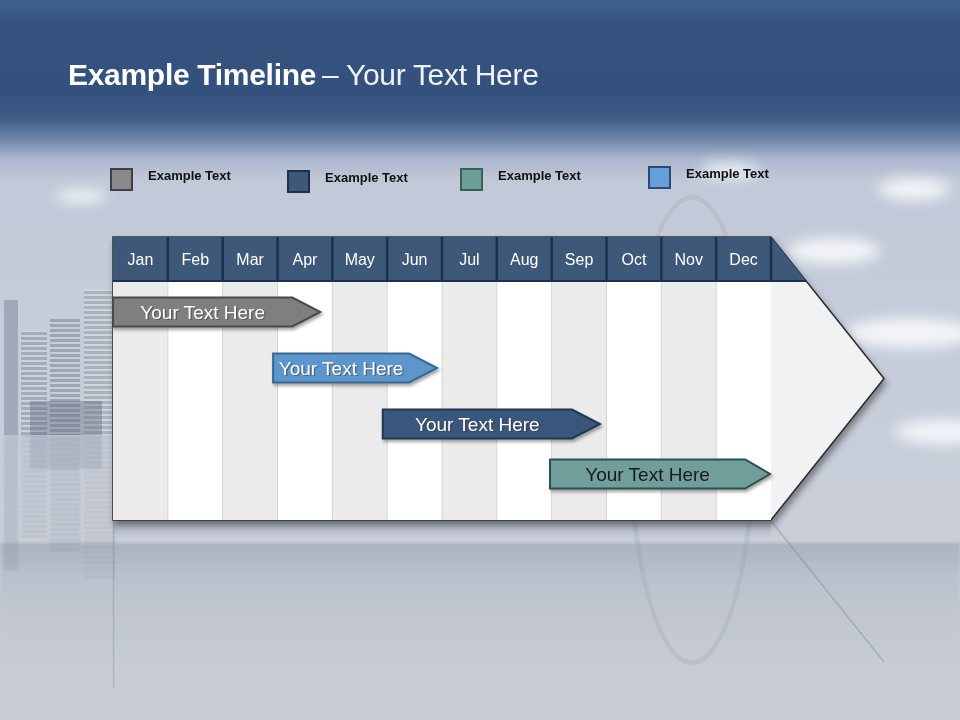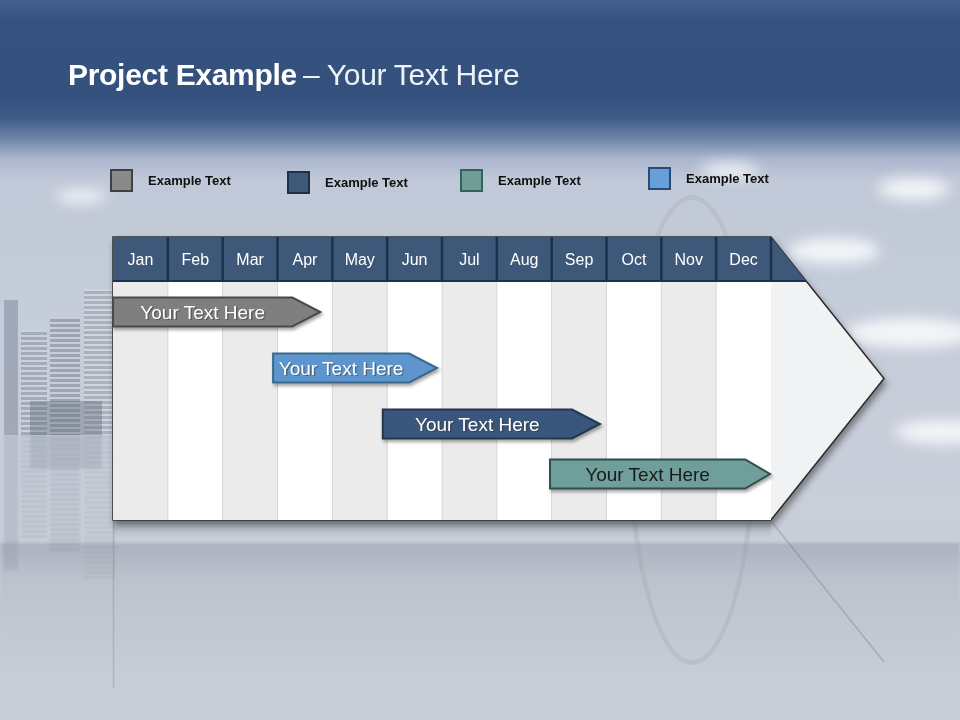--- a/index.html
+++ b/index.html
@@ -24,21 +24,21 @@
   .b5{left:30px;width:72px;height:34px;background:rgba(92,102,122,.38);}
   .win{background-image:repeating-linear-gradient(180deg,rgba(255,255,255,.45) 0 2px,transparent 2px 5px);}
   .water{position:absolute;left:0;top:543px;width:960px;height:130px;
     background:linear-gradient(180deg,rgba(136,146,160,.45) 0,rgba(150,158,172,.22) 30%,rgba(160,166,178,0) 100%);
     filter:blur(1.5px);}
   
   .title{position:absolute;left:68px;top:58px;color:#ffffff;font-size:30px;letter-spacing:-.3px;white-space:nowrap;}
   .title .bold{font-weight:bold;}
   .title .rest{font-weight:normal;color:#eef2f8;margin-left:6px;}
   
-  .legend-item{position:absolute;top:168px;display:flex;align-items:center;height:24px;}
+  .legend-item{position:absolute;top:168px;display:flex;align-items:flex-start;height:24px;}
   .swatch{width:19px;height:19px;border:2px solid #000;flex:0 0 auto;}
   .legend-label{margin-left:15px;font-size:13px;font-weight:bold;color:#101010;white-space:nowrap;}
   .li0{left:110px;} .li1{left:287px;top:170px;} .li2{left:460px;} .li3{left:648px;top:166px;}
   svg{position:absolute;inset:0;}
   svg text{font-family:"Liberation Sans", sans-serif;}
 </style>
 </head>
 <body>
 
 <div class="slide">
@@ -62,21 +62,21 @@
     <div class="water"></div>
     <div class="cloud" style="left:878px;top:178px;width:72px;height:22px;"></div>
     <div class="cloud" style="left:788px;top:238px;width:92px;height:26px;"></div>
     <div class="cloud" style="left:845px;top:318px;width:130px;height:30px;"></div>
     <div class="cloud" style="left:700px;top:163px;width:60px;height:15px;"></div>
     <div class="cloud" style="left:895px;top:420px;width:95px;height:24px;"></div>
     <div class="cloud" style="left:55px;top:190px;width:52px;height:13px;"></div>
   </div>
 
   <div class="title">
-    <span class="bold">Project Example</span><span class="rest">– Your Text Here</span>
+    <span class="bold">Example Timeline</span><span class="rest">– Your Text Here</span>
   </div>
 
   <div class="legend-item li0">
     <div class="swatch" style="background: rgb(138, 138, 138); border-color: rgb(63, 63, 70);"></div>
     <span class="legend-label">Example Text</span>
   </div>
   <div class="legend-item li1">
     <div class="swatch" style="background: rgb(61, 88, 120); border-color: rgb(30, 48, 72);"></div>
     <span class="legend-label">Example Text</span>
   </div>

